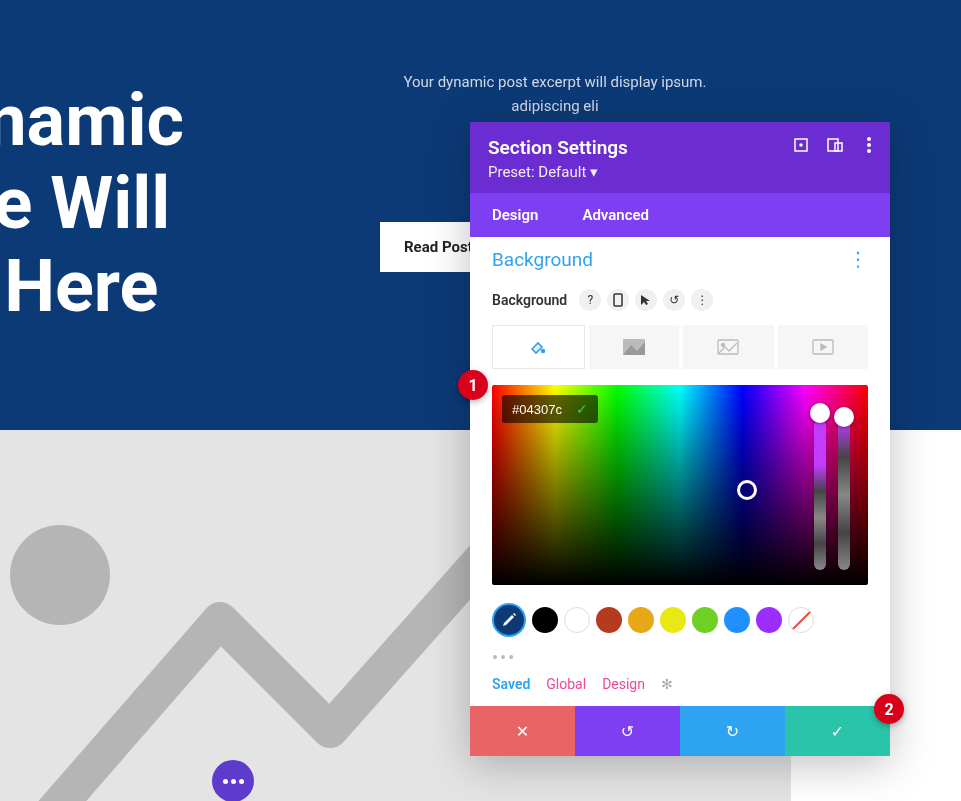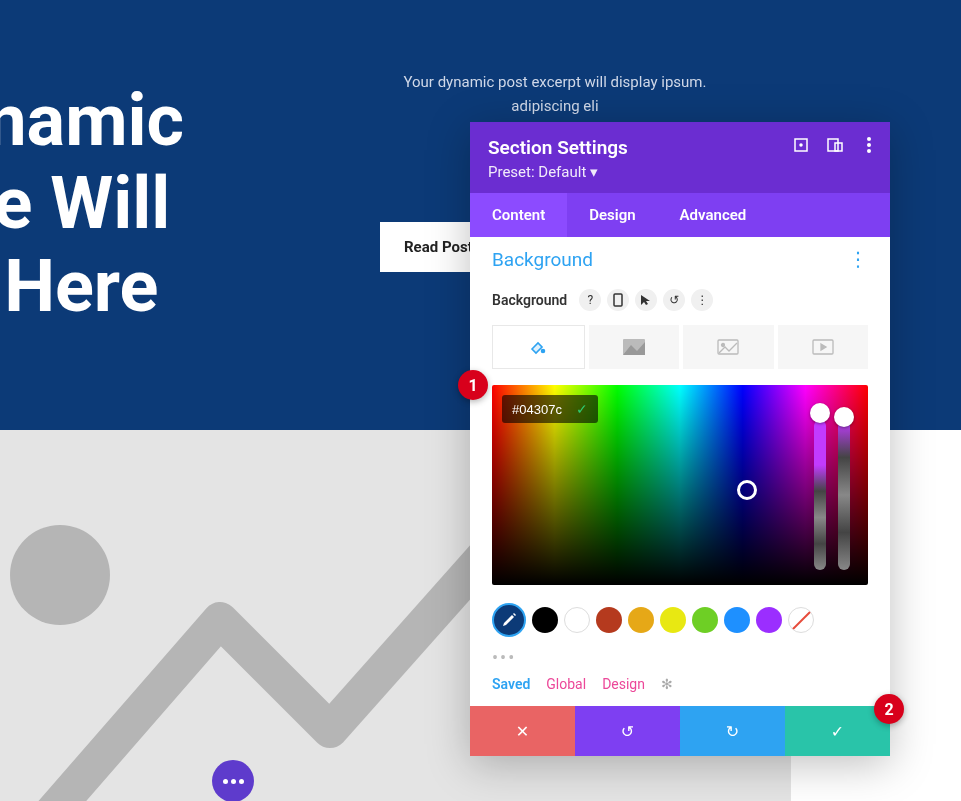--- a/index.html
+++ b/index.html
@@ -127,21 +127,20 @@
           <svg width="4" height="16" viewBox="0 0 4 16" fill="#fff">
             <circle cx="2" cy="2" r="2"></circle>
             <circle cx="2" cy="8" r="2"></circle>
             <circle cx="2" cy="14" r="2"></circle>
           </svg>
         </div>
     </div>
   </div>
 
   <div class="tabs">
-    <div class="tab active">Content</div>
     <div class="tab">Design</div>
     <div class="tab">Advanced</div>
   </div>
 
   <div class="panel-body">
     <div class="section-title">
       <span>Background</span>
       <span class="dots">⋮</span>
     </div>
 

